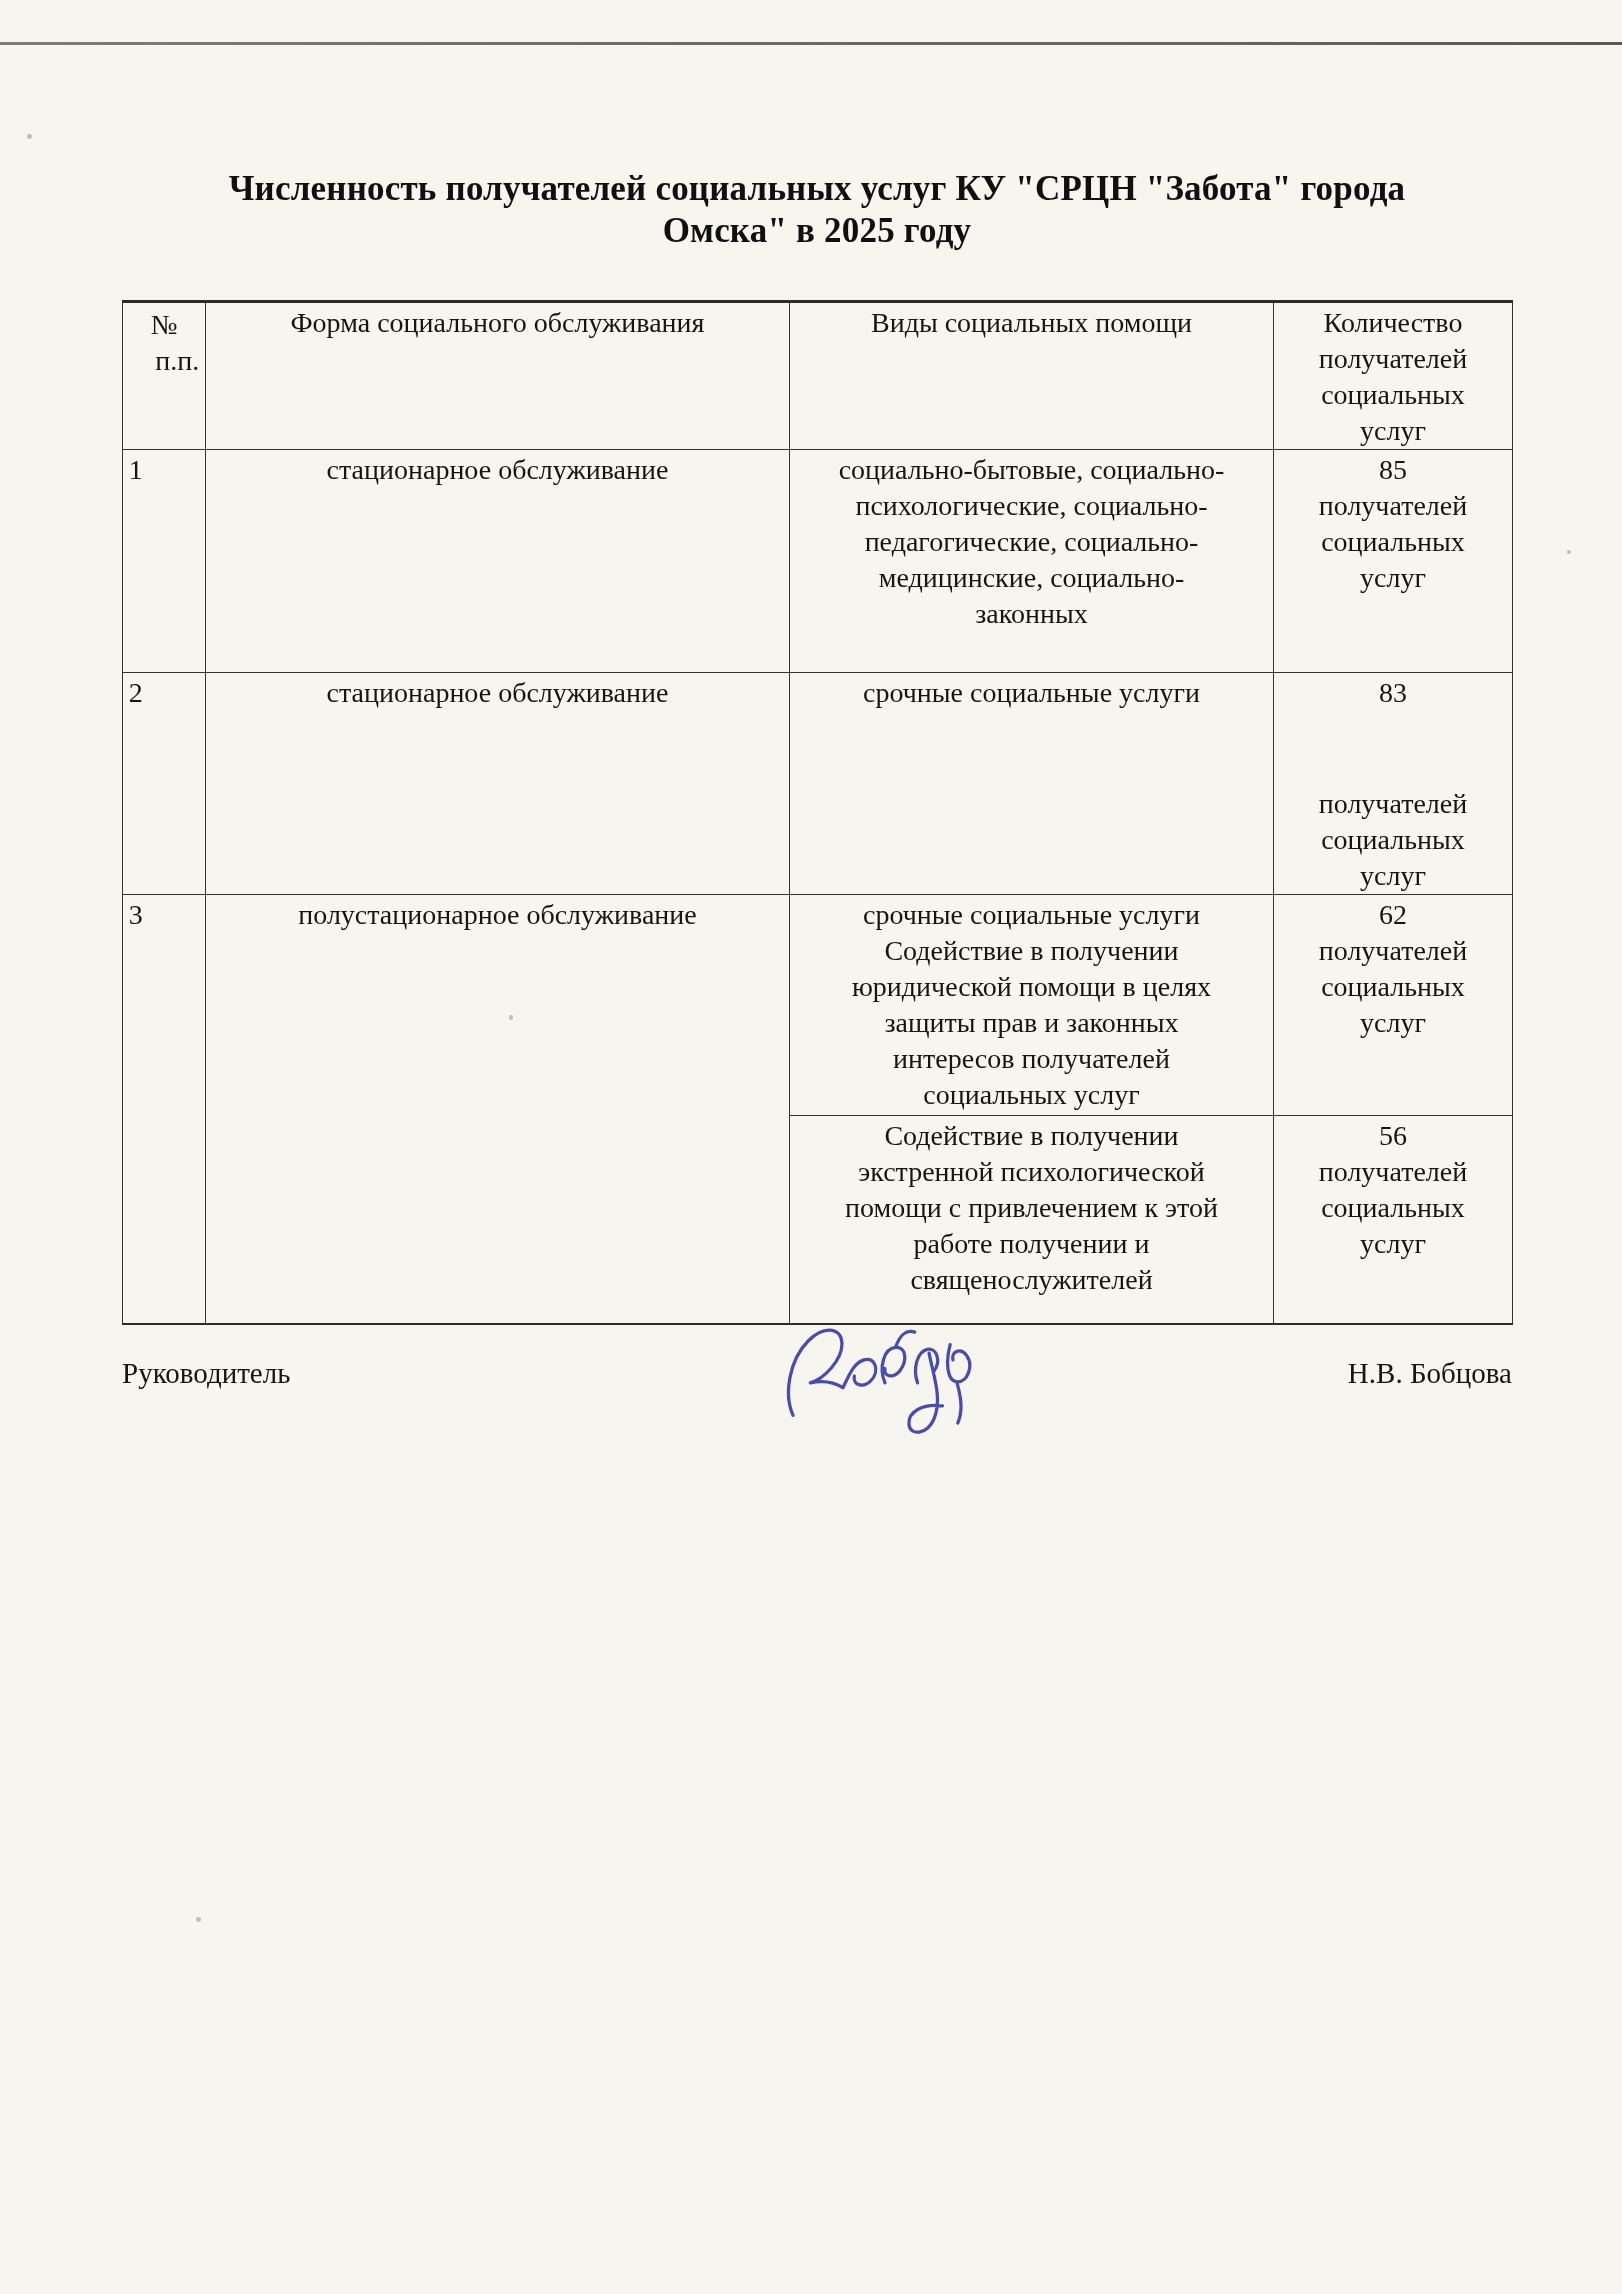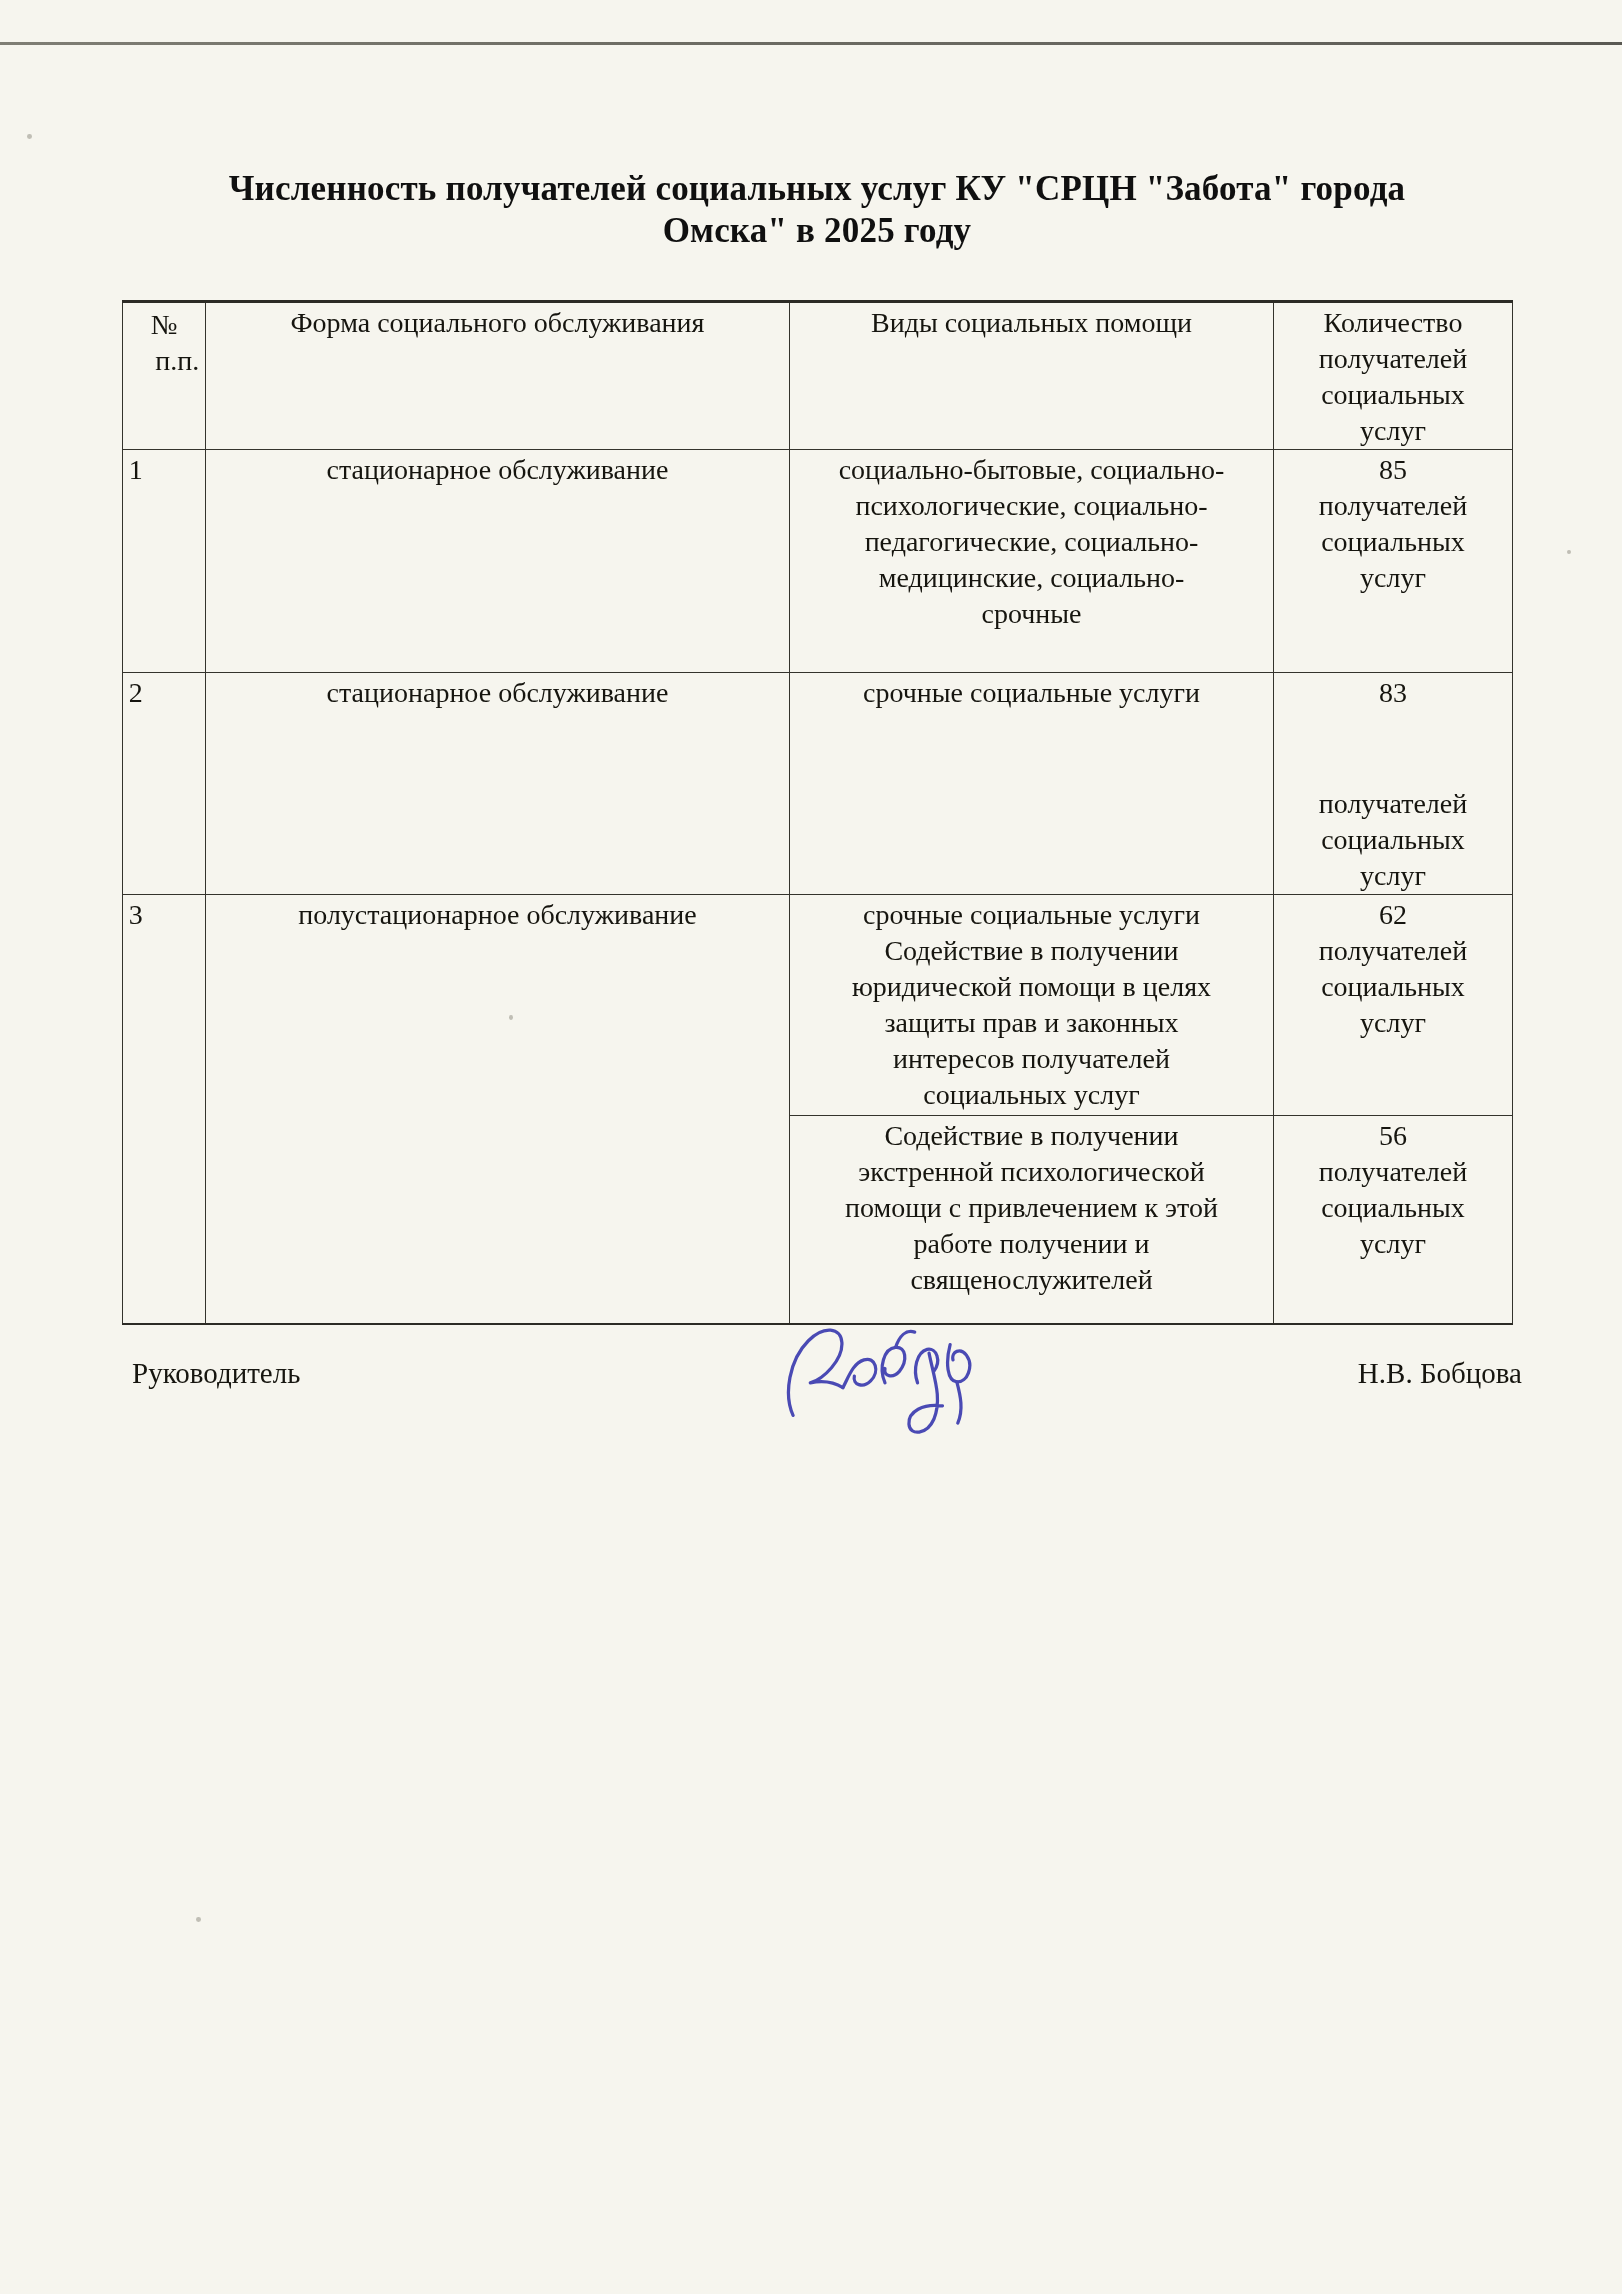--- a/index.html
+++ b/index.html
@@ -34,21 +34,21 @@
     font-weight:normal;
     overflow:hidden;
   }
   table.doc-table{border-top:3.8px solid #2c2b25;border-bottom:2.9px solid #2c2b25;}
   .cell-num{text-align:left;padding-left:12.4px;}
   .cell-center{text-align:center;}
   .hdr-num-line1{text-align:center;padding-top:1.9px;}
   .hdr-num-line2{text-align:right;padding-left:3.8px;}
   .gap-40{margin-top:75px;}
   .footer-row{
-    position:absolute;left:132px;top:1357px;width:1390px;
+    position:absolute;left:122px;top:1357px;width:1390px;
     display:flex;justify-content:space-between;align-items:flex-start;
     font-size:29px;
   }
   .signature{
     position:absolute;left:772px;top:1289px;width:226px;height:182px;
     pointer-events:none;
   }
 </style>
 </head>
 <body>
@@ -90,21 +90,21 @@
     </tr>
 
     <tr style="height:223px">
       <td class="cell-num">1</td>
       <td class="cell-center">стационарное обслуживание</td>
       <td class="cell-center">
         <div>социально-бытовые, социально-</div>
         <div>психологические, социально-</div>
         <div>педагогические, социально-</div>
         <div>медицинские, социально-</div>
-        <div>срочные</div>
+        <div>законных</div>
       </td>
       <td class="cell-center">
         <div>85</div>
         <div>получателей</div>
         <div>социальных</div>
         <div>услуг</div>
       </td>
     </tr>
 
     <tr style="height:186px">

